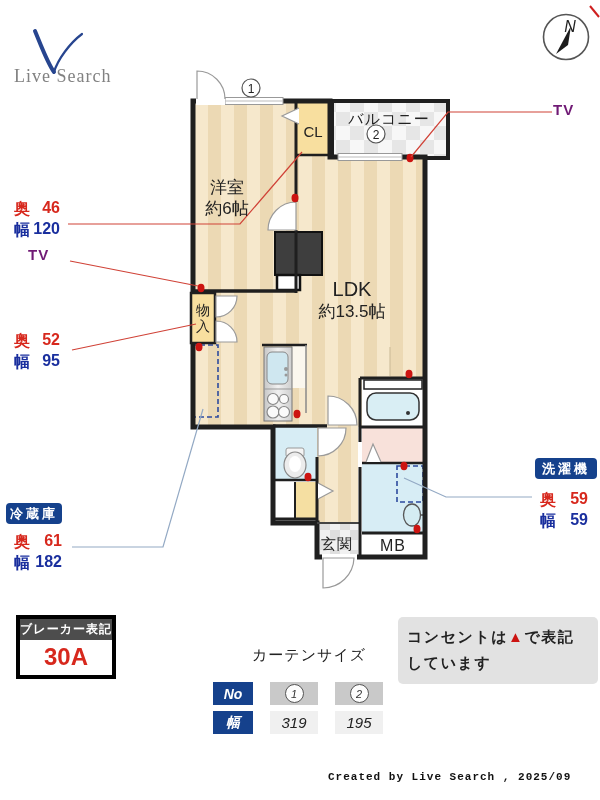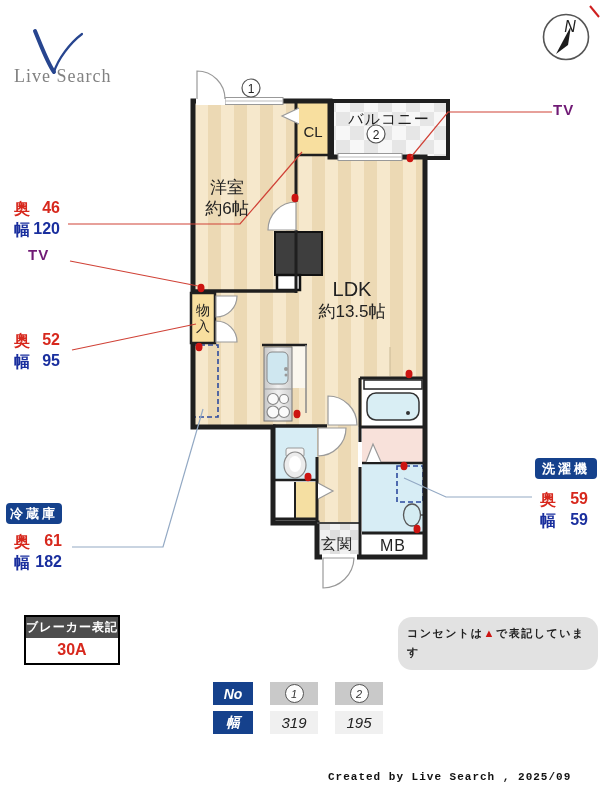--- a/index.html
+++ b/index.html
@@ -13,40 +13,40 @@
   
   .meas{position:absolute;display:flex;justify-content:space-between;
         font-size:16px;font-weight:bold;}
   .meas.red{color:#d7281d;}
   .meas.blue{color:#1a2f9e;}
   .tv{position:absolute;color:#701a75;font-size:15px;font-weight:bold;letter-spacing:1px;}
   .badge{position:absolute;background:#15418c;color:#fff;border-radius:4px;
          display:flex;align-items:center;justify-content:center;
          font-size:13px;font-weight:bold;letter-spacing:3px;}
   
-  .breaker{position:absolute;left:24px;top:615px;width:92px;border:2px solid #000000;background:#fff;}
+  .breaker{position:absolute;left:16px;top:615px;width:92px;border:4px solid #000000;background:#fff;}
   .breaker-head{background:#4d4d4d;color:#fff;font-size:12px;font-weight:bold;
                 text-align:center;padding:2px 0;letter-spacing:1px;}
-  .breaker-val{color:#d7281d;font-size:16px;font-weight:bold;text-align:center;padding:3px 0 4px;}
+  .breaker-val{color:#d7281d;font-size:24px;font-weight:bold;text-align:center;padding:3px 0 4px;}
   
   .curtain-title{position:absolute;left:252px;top:646px;font-size:15px;color:#222;letter-spacing:1px;}
   .ct{position:absolute;left:213px;top:682px;}
   .ct-row{display:flex;margin-bottom:6px;height:23px;font-style:italic;}
   .ct-label{width:40px;background:#15418c;color:#fff;font-size:14px;font-weight:bold;
             display:flex;align-items:center;justify-content:center;}
   .ct-cell{width:48px;background:#f0f0f0;color:#222;font-size:15px;
            display:flex;align-items:center;justify-content:center;}
   .ct-head{background:#c9c9c9;}
   .ct-row .ct-cell{margin-left:17px;}
   .ct-row .ct-cell:first-of-type{margin-left:24px;}
   .circ{width:17px;height:17px;border:1px solid #555;border-radius:50%;background:#fdfdfd;
         display:flex;align-items:center;justify-content:center;font-size:11px;color:#333;}
   
-  .note{position:absolute;left:398px;top:617px;width:182px;background:#e2e2e2;border-radius:14px;
-        padding:7px 9px;font-size:11px;font-weight:bold;letter-spacing:1.5px;
+  .note{position:absolute;left:398px;top:617px;width:182px;background:#e2e2e2;border-radius:5px;
+        padding:7px 9px;font-size:15px;font-weight:bold;letter-spacing:1.5px;
         line-height:1.75;color:#222;}
   .note .mk{color:#cc1411;}
   .credit{position:absolute;left:328px;top:771px;font-family:"Liberation Mono",monospace;
           font-size:11px;font-weight:bold;letter-spacing:1px;color:#111;}
   text{font-family:"Liberation Sans",sans-serif;fill:#222;}
 </style>
 </head>
 <body>
 
 <div class="page">
@@ -266,20 +266,21 @@
   <div class="meas blue" style="left:540px;top:511px;width:48px">
     <span>幅</span>
     <span>59</span>
   </div>
 
   <div class="breaker">
     <div class="breaker-head">ブレーカー表記</div>
     <div class="breaker-val">30A</div>
   </div>
 
+  <div class="curtain-title">カーテンサイズ</div>
   <div class="ct">
     <div class="ct-row">
       <div class="ct-label">No</div>
       <div class="ct-cell ct-head">
         <span class="circ">1</span>
       </div>
       <div class="ct-cell ct-head">
         <span class="circ">2</span>
       </div>
     </div>

